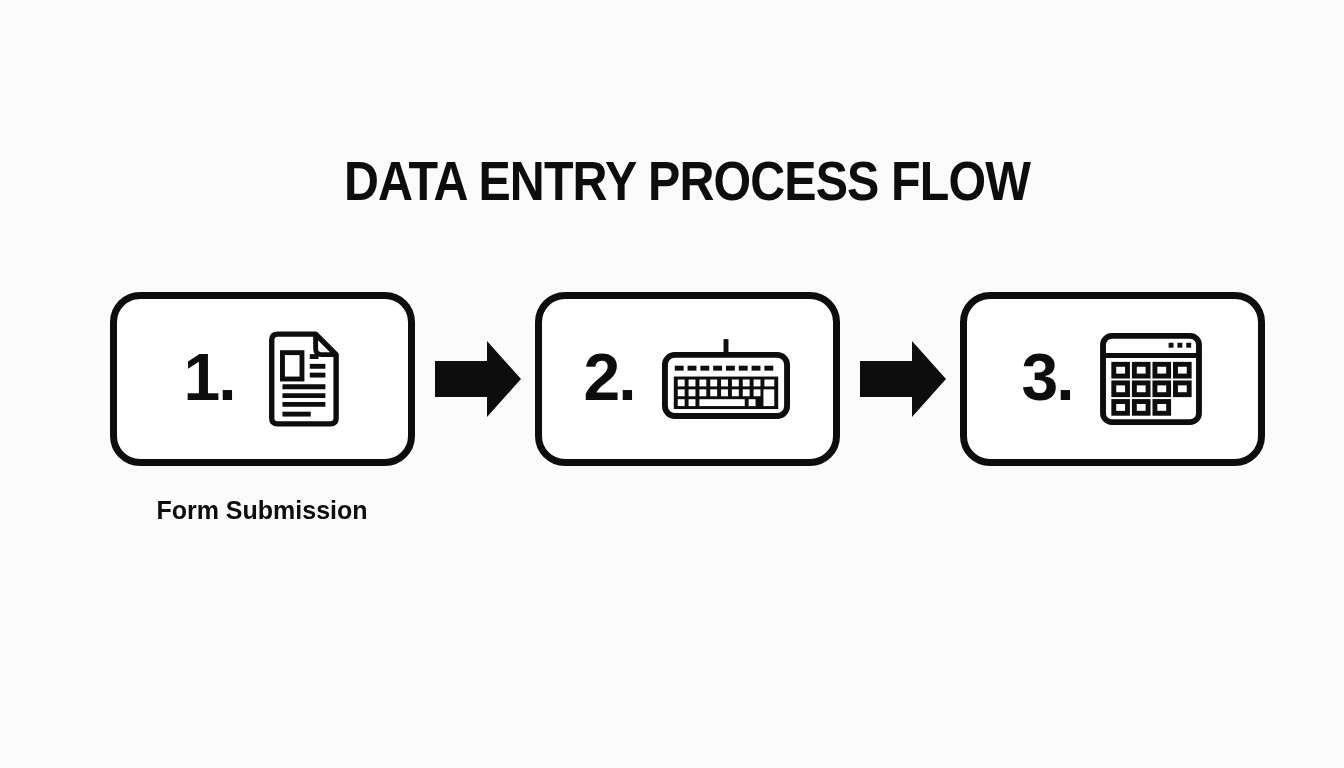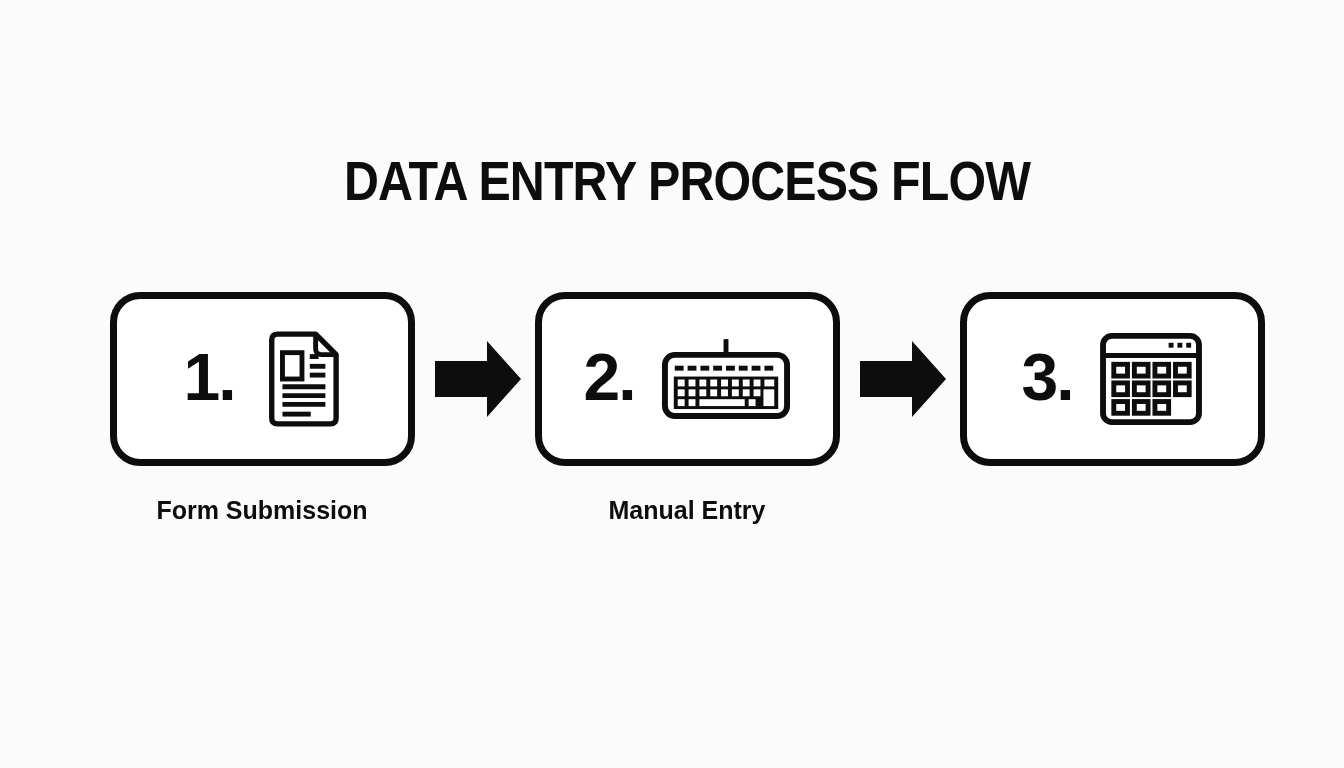--- a/index.html
+++ b/index.html
@@ -135,21 +135,20 @@
                 <rect x="94" y="51" width="7" height="7"></rect>
               <rect x="104" y="51" width="11" height="17"></rect>
               <rect x="17" y="61" width="7" height="7"></rect>
                 <rect x="28" y="61" width="7" height="7"></rect>
               <rect x="39" y="61" width="46" height="7"></rect>
               <rect x="89" y="61" width="7" height="7"></rect>
             </g>
           </svg>
         </span>
       </div>
-      <div class="step-label">Manual Entry</div>
     </div>
 
     <span class="arrow">
       <svg width="86" height="76" viewBox="0 0 86 76">
         <polygon points="0,20 52,20 52,0 86,38 52,76 52,56 0,56" fill="#0d0d0d"></polygon>
       </svg>
     </span>
 
     <div class="step">
       <div class="box">

